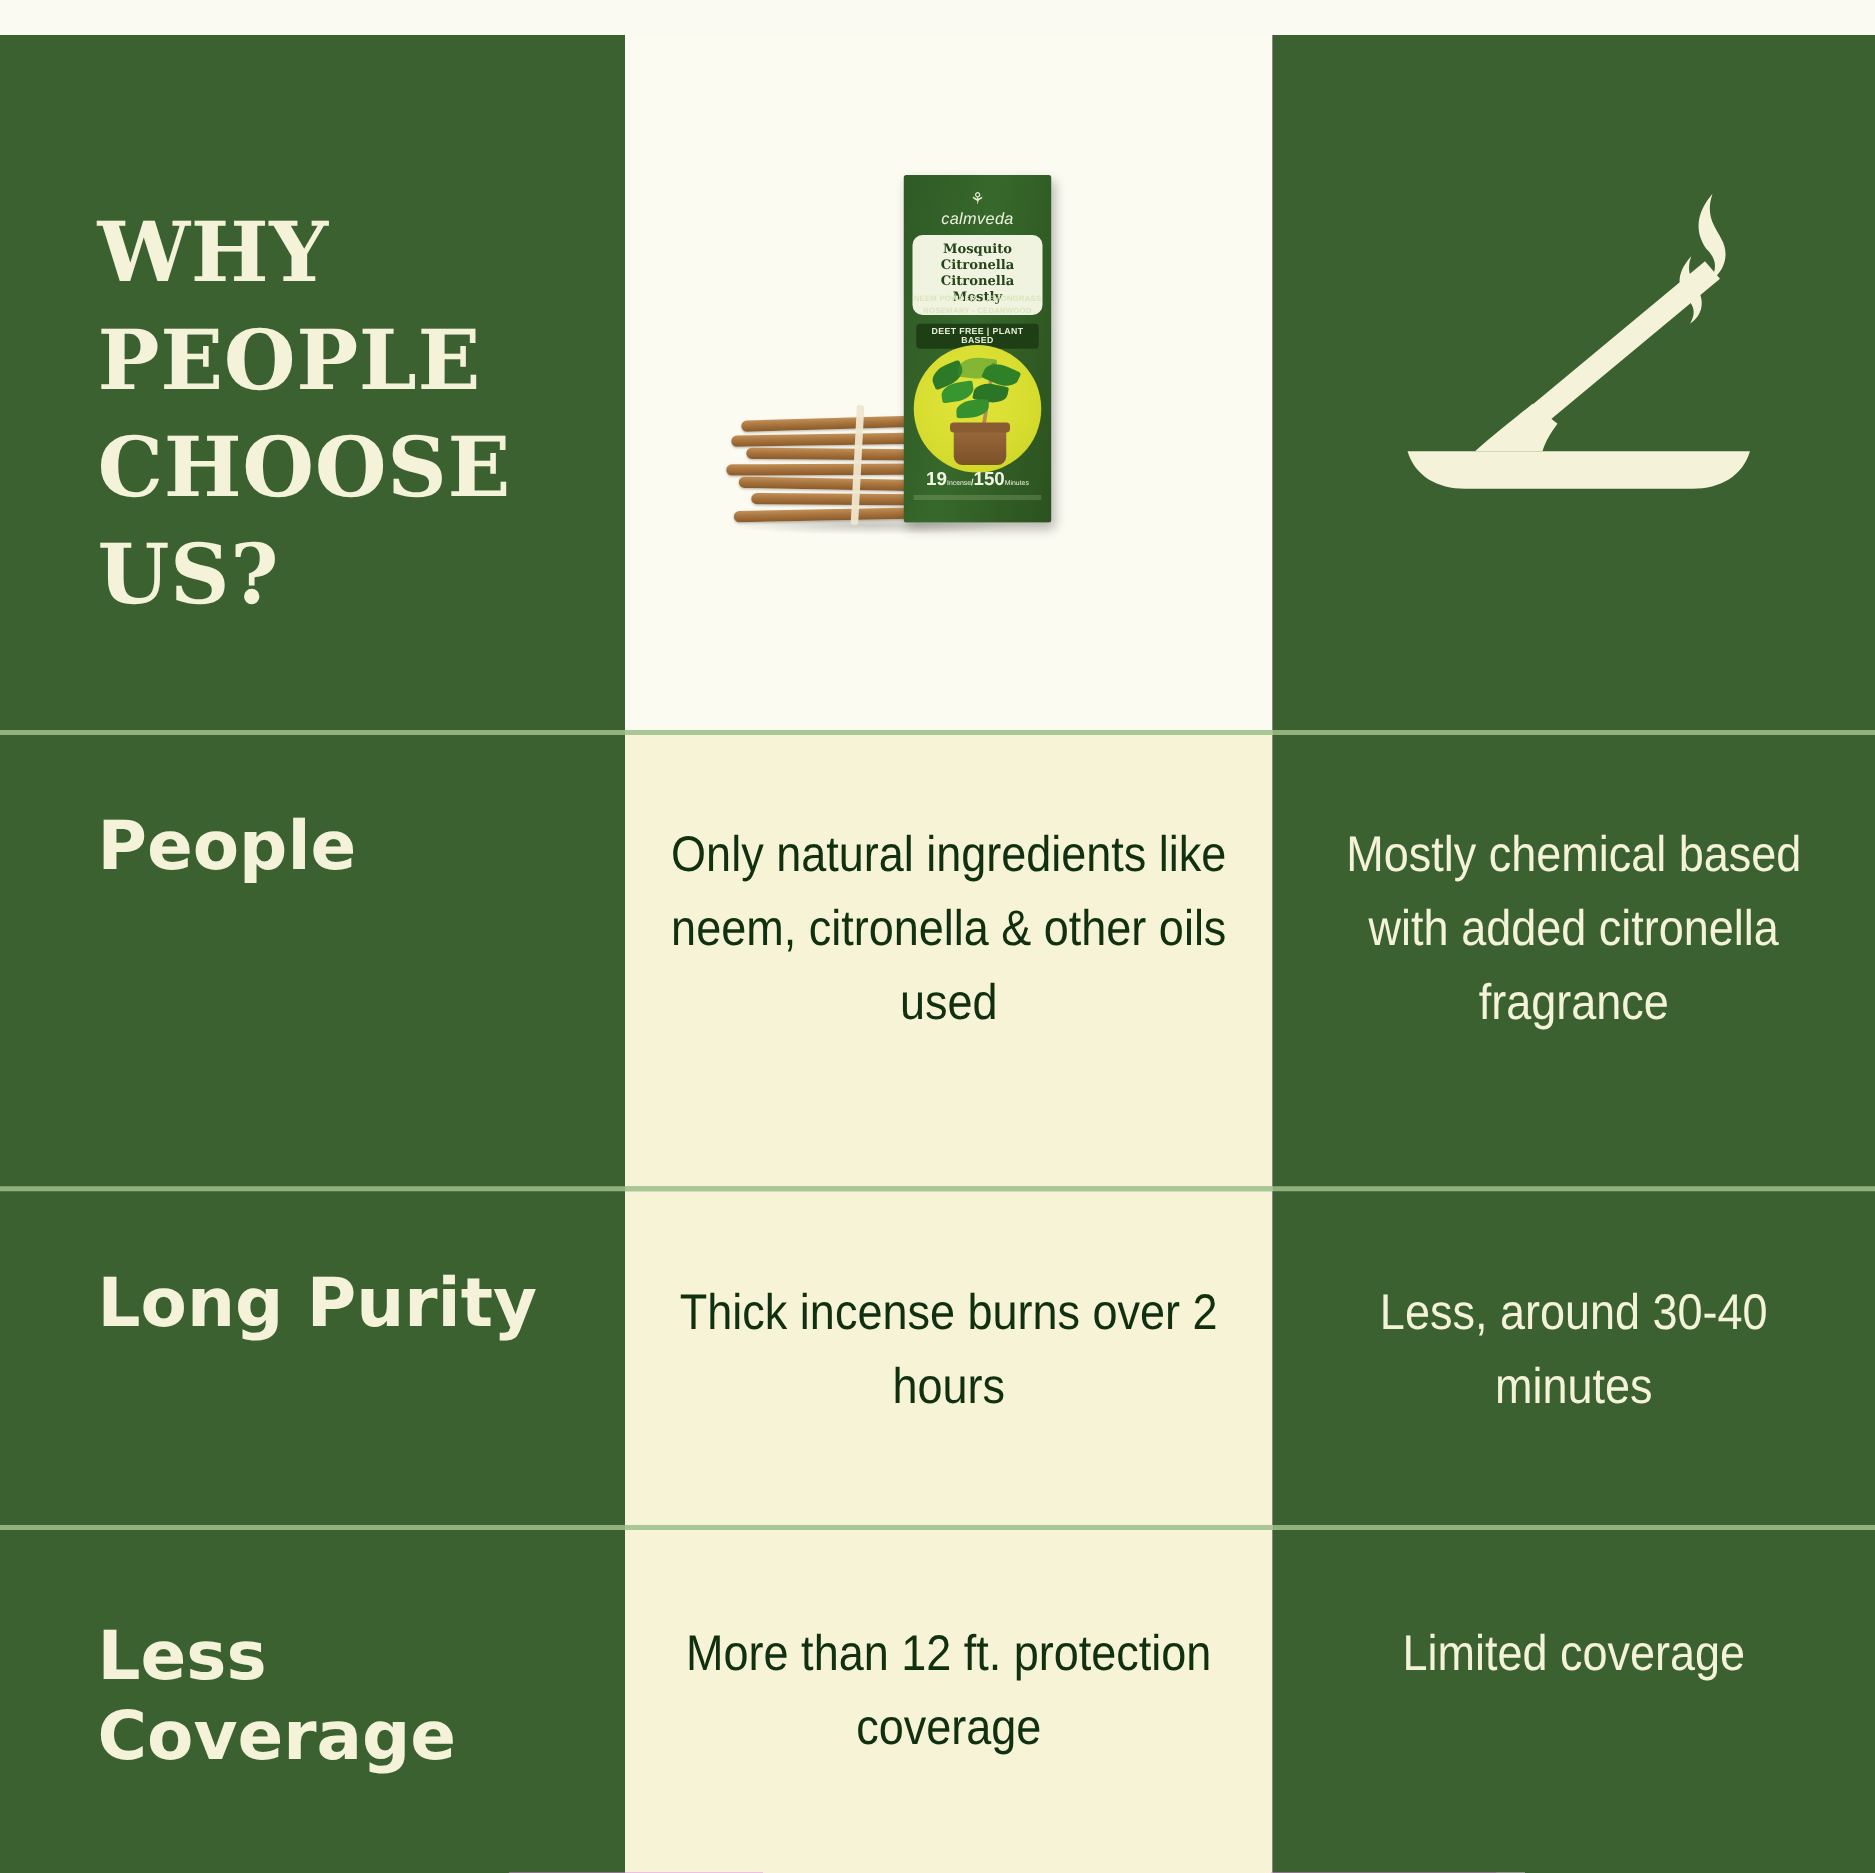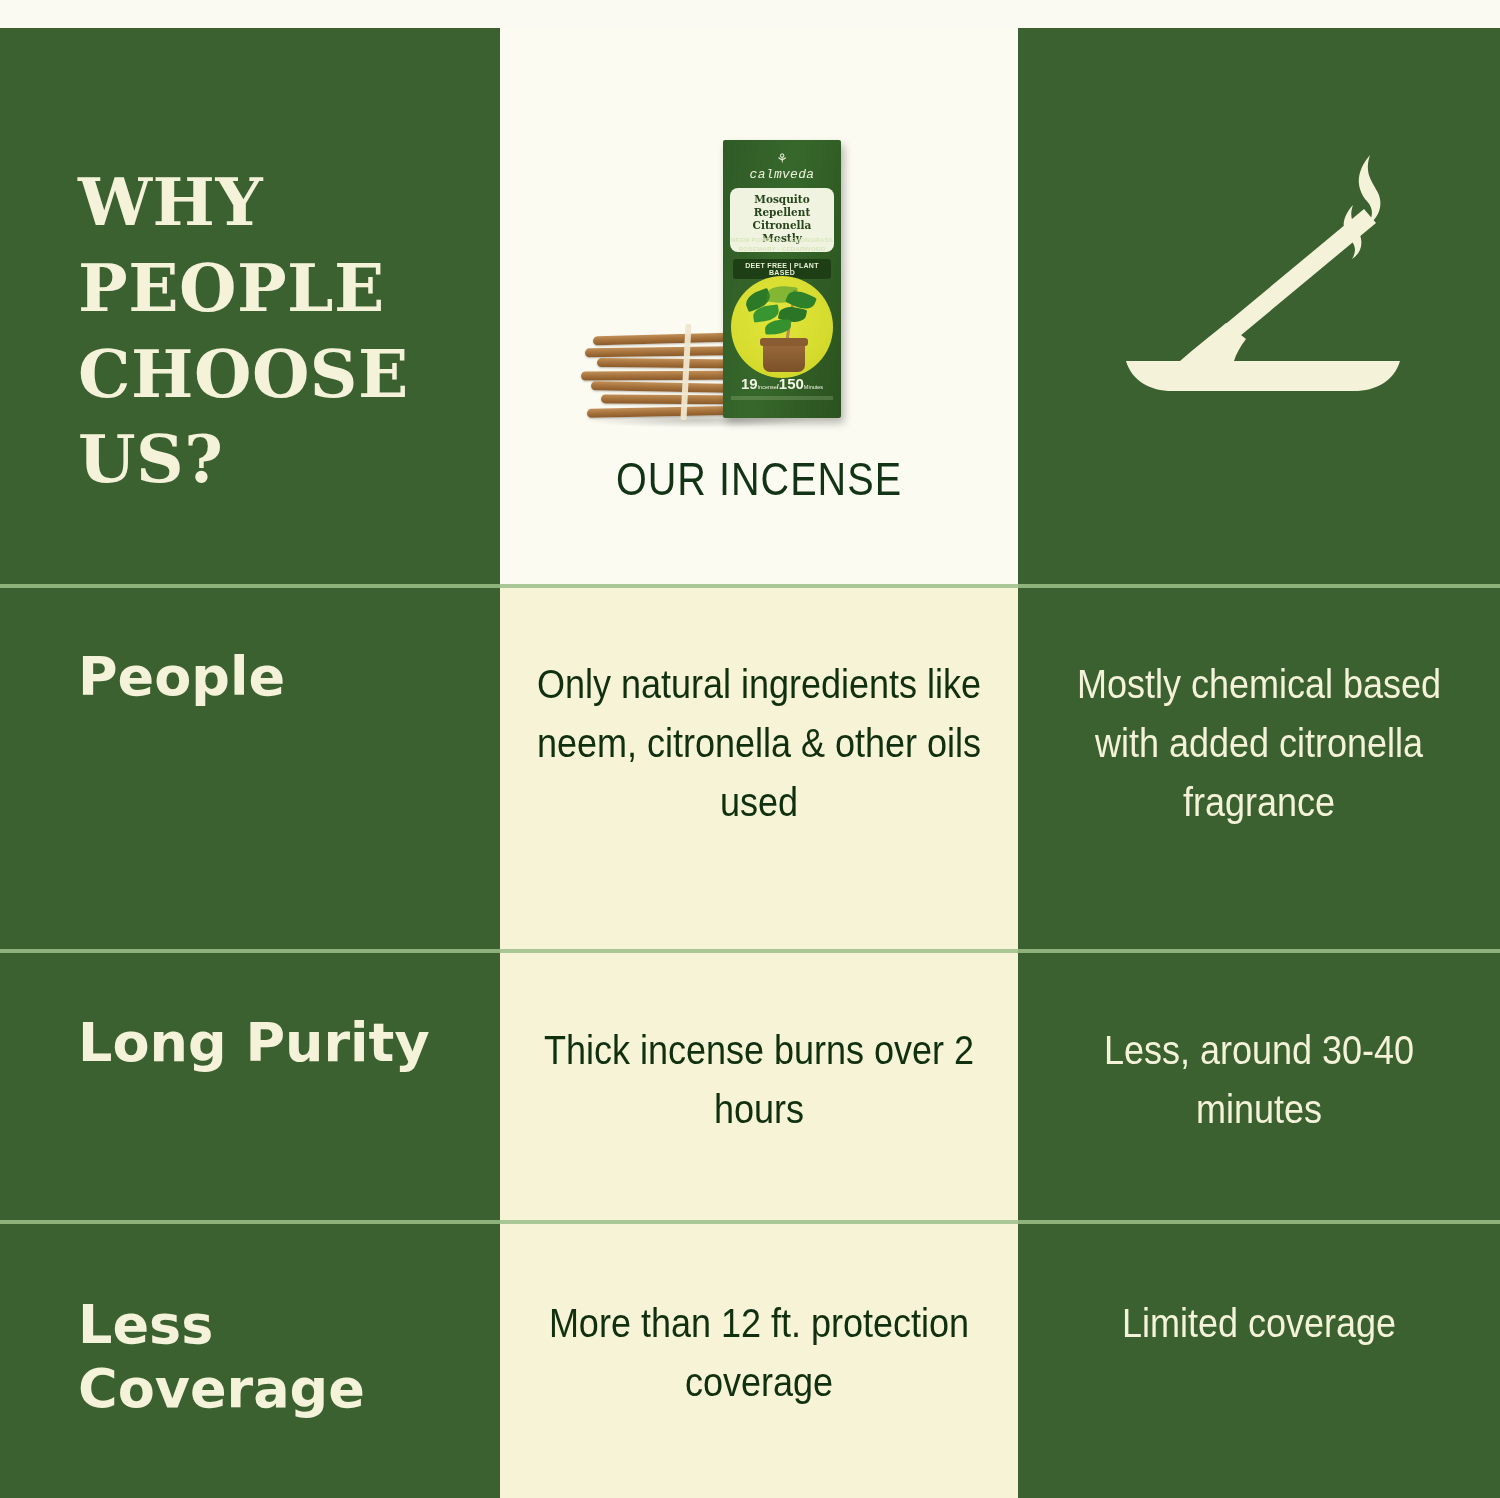--- a/index.html
+++ b/index.html
@@ -132,21 +132,21 @@
     overflow: hidden;
   }
   .pkg-logo-mark {
     position: absolute; left: 0; right: 0; top: 12px;
     text-align: center; color: #E8EFD6; font-size: 13px; line-height: 1;
   }
   .pkg-brand {
     position: absolute; left: 0; right: 0; top: 27px;
     text-align: center;
     color: #EDF2DE;
-    font-family: Liberation Mono, monospace;
+    font-family: Liberation Sans, sans-serif;
     font-style: italic;
     font-size: 13px;
     letter-spacing: .3px;
   }
   .pkg-namebox {
     position: absolute; left: 7px; right: 7px; top: 48px;
     padding: 5px 2px 6px;
     background: #EFF3DF;
     border-radius: 8px;
     text-align: center;
@@ -345,21 +345,21 @@
       <div class="stick" style="left:12px; top:79px; width:186px; transform:rotate(-1.2deg);">
           <span class="tip"></span>
         </div>
       <div class="tie"></div>
     </div>
 
     <div class="pkg">
       <div class="pkg-logo-mark">⚘</div>
       <div class="pkg-brand">calmveda</div>
       <div class="pkg-namebox">
-        <div>Mosquito Repellent</div>
+        <div>Mosquito Citronella</div>
         <div>Citronella Mostly</div>
       </div>
       <div class="pkg-ing">
         <div>NEEM POWDER - LEMONGRASS</div>
         <div>ROSEMARY - CEDARWOOD</div>
       </div>
       <div class="pkg-badge">DEET FREE | PLANT BASED</div>
 
       <div class="pkg-circle">
         <div class="stalk"></div>
@@ -394,23 +394,20 @@
 
         <path d="M104 194 L246 76 L258 90 L116 208 Z"></path>
 
         <path d="M247 66 C236 50 241 35 252 22 C246 40 254 48 259 58 C266 70 262 84 250 92 C257 80 254 73 247 66 Z"></path>
 
         <path d="M230 104 C222 93 226 82 235 72 C230 86 237 92 241 100 C246 110 243 120 234 126 C240 116 236 110 230 104 Z"></path>
       </g>
     </svg>
   </div>
 
-  <div class="header-mid">
-    <div class="header-label ours">OUR INCENSE</div>
-  </div>
 
   <div class="rowlabel r1lab">People</div>
   <div class="cell mid r1">Only natural ingredients like neem, citronella &amp; other oils used</div>
   <div class="cell right r1">Mostly chemical based with added citronella fragrance</div>
 
   <div class="rowlabel r2lab">Long Purity</div>
   <div class="cell mid r2">Thick incense burns over 2 hours</div>
   <div class="cell right r2">Less, around 30-40 minutes</div>
 
   <div class="rowlabel r3lab">Less Coverage</div>

